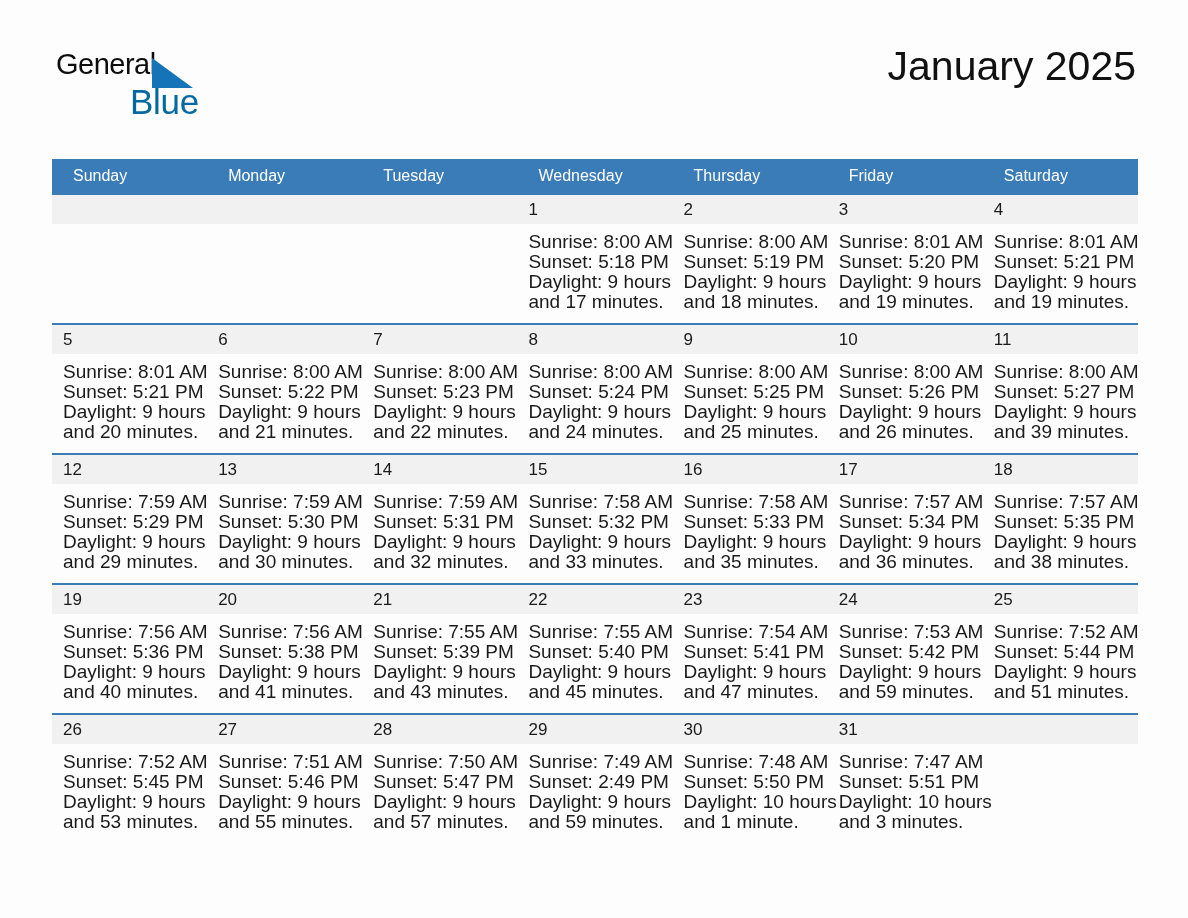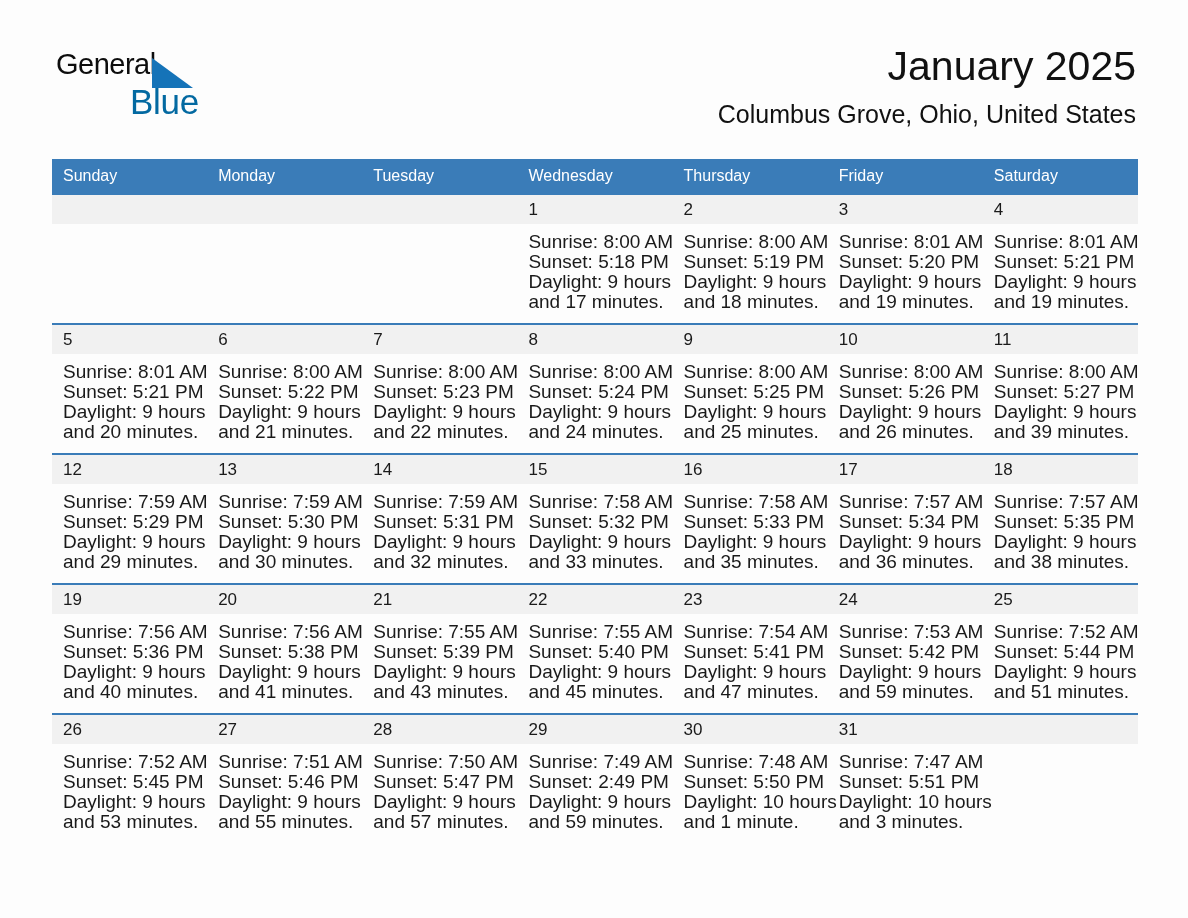--- a/index.html
+++ b/index.html
@@ -96,21 +96,21 @@
     width: 1086px;
     border-collapse: collapse;
     table-layout: fixed;
   }
   table.cal-table th {
     background: #3a7cb8;
     color: #ffffff;
     font-weight: normal;
     font-size: 16px;
     text-align: left;
-    padding: 8px 0 8px 11px;
+    padding: 8px 0 8px 21px;
     height: 17px;
     border: none;
   }
   td.daycell {
     width: 155.1px;
     vertical-align: top;
     padding: 0;
     border: none;
     background: transparent;
   }
@@ -155,21 +155,20 @@
 <div class="page">
 
   <div class="header">
     <div class="logo">
       <span class="logo-general">General</span>
       <span class="logo-tri"></span>
       <span class="logo-blue">Blue</span>
     </div>
     <div class="title-block">
       <div class="cal-title">January 2025</div>
-      <div class="cal-subtitle">Columbus Grove, Ohio, United States</div>
     </div>
   </div>
 
   <div class="calendar">
     <table class="cal-table">
       <thead>
         <tr id="weekday-row">
             <th>Sunday</th>
             <th>Monday</th>
             <th>Tuesday</th>

